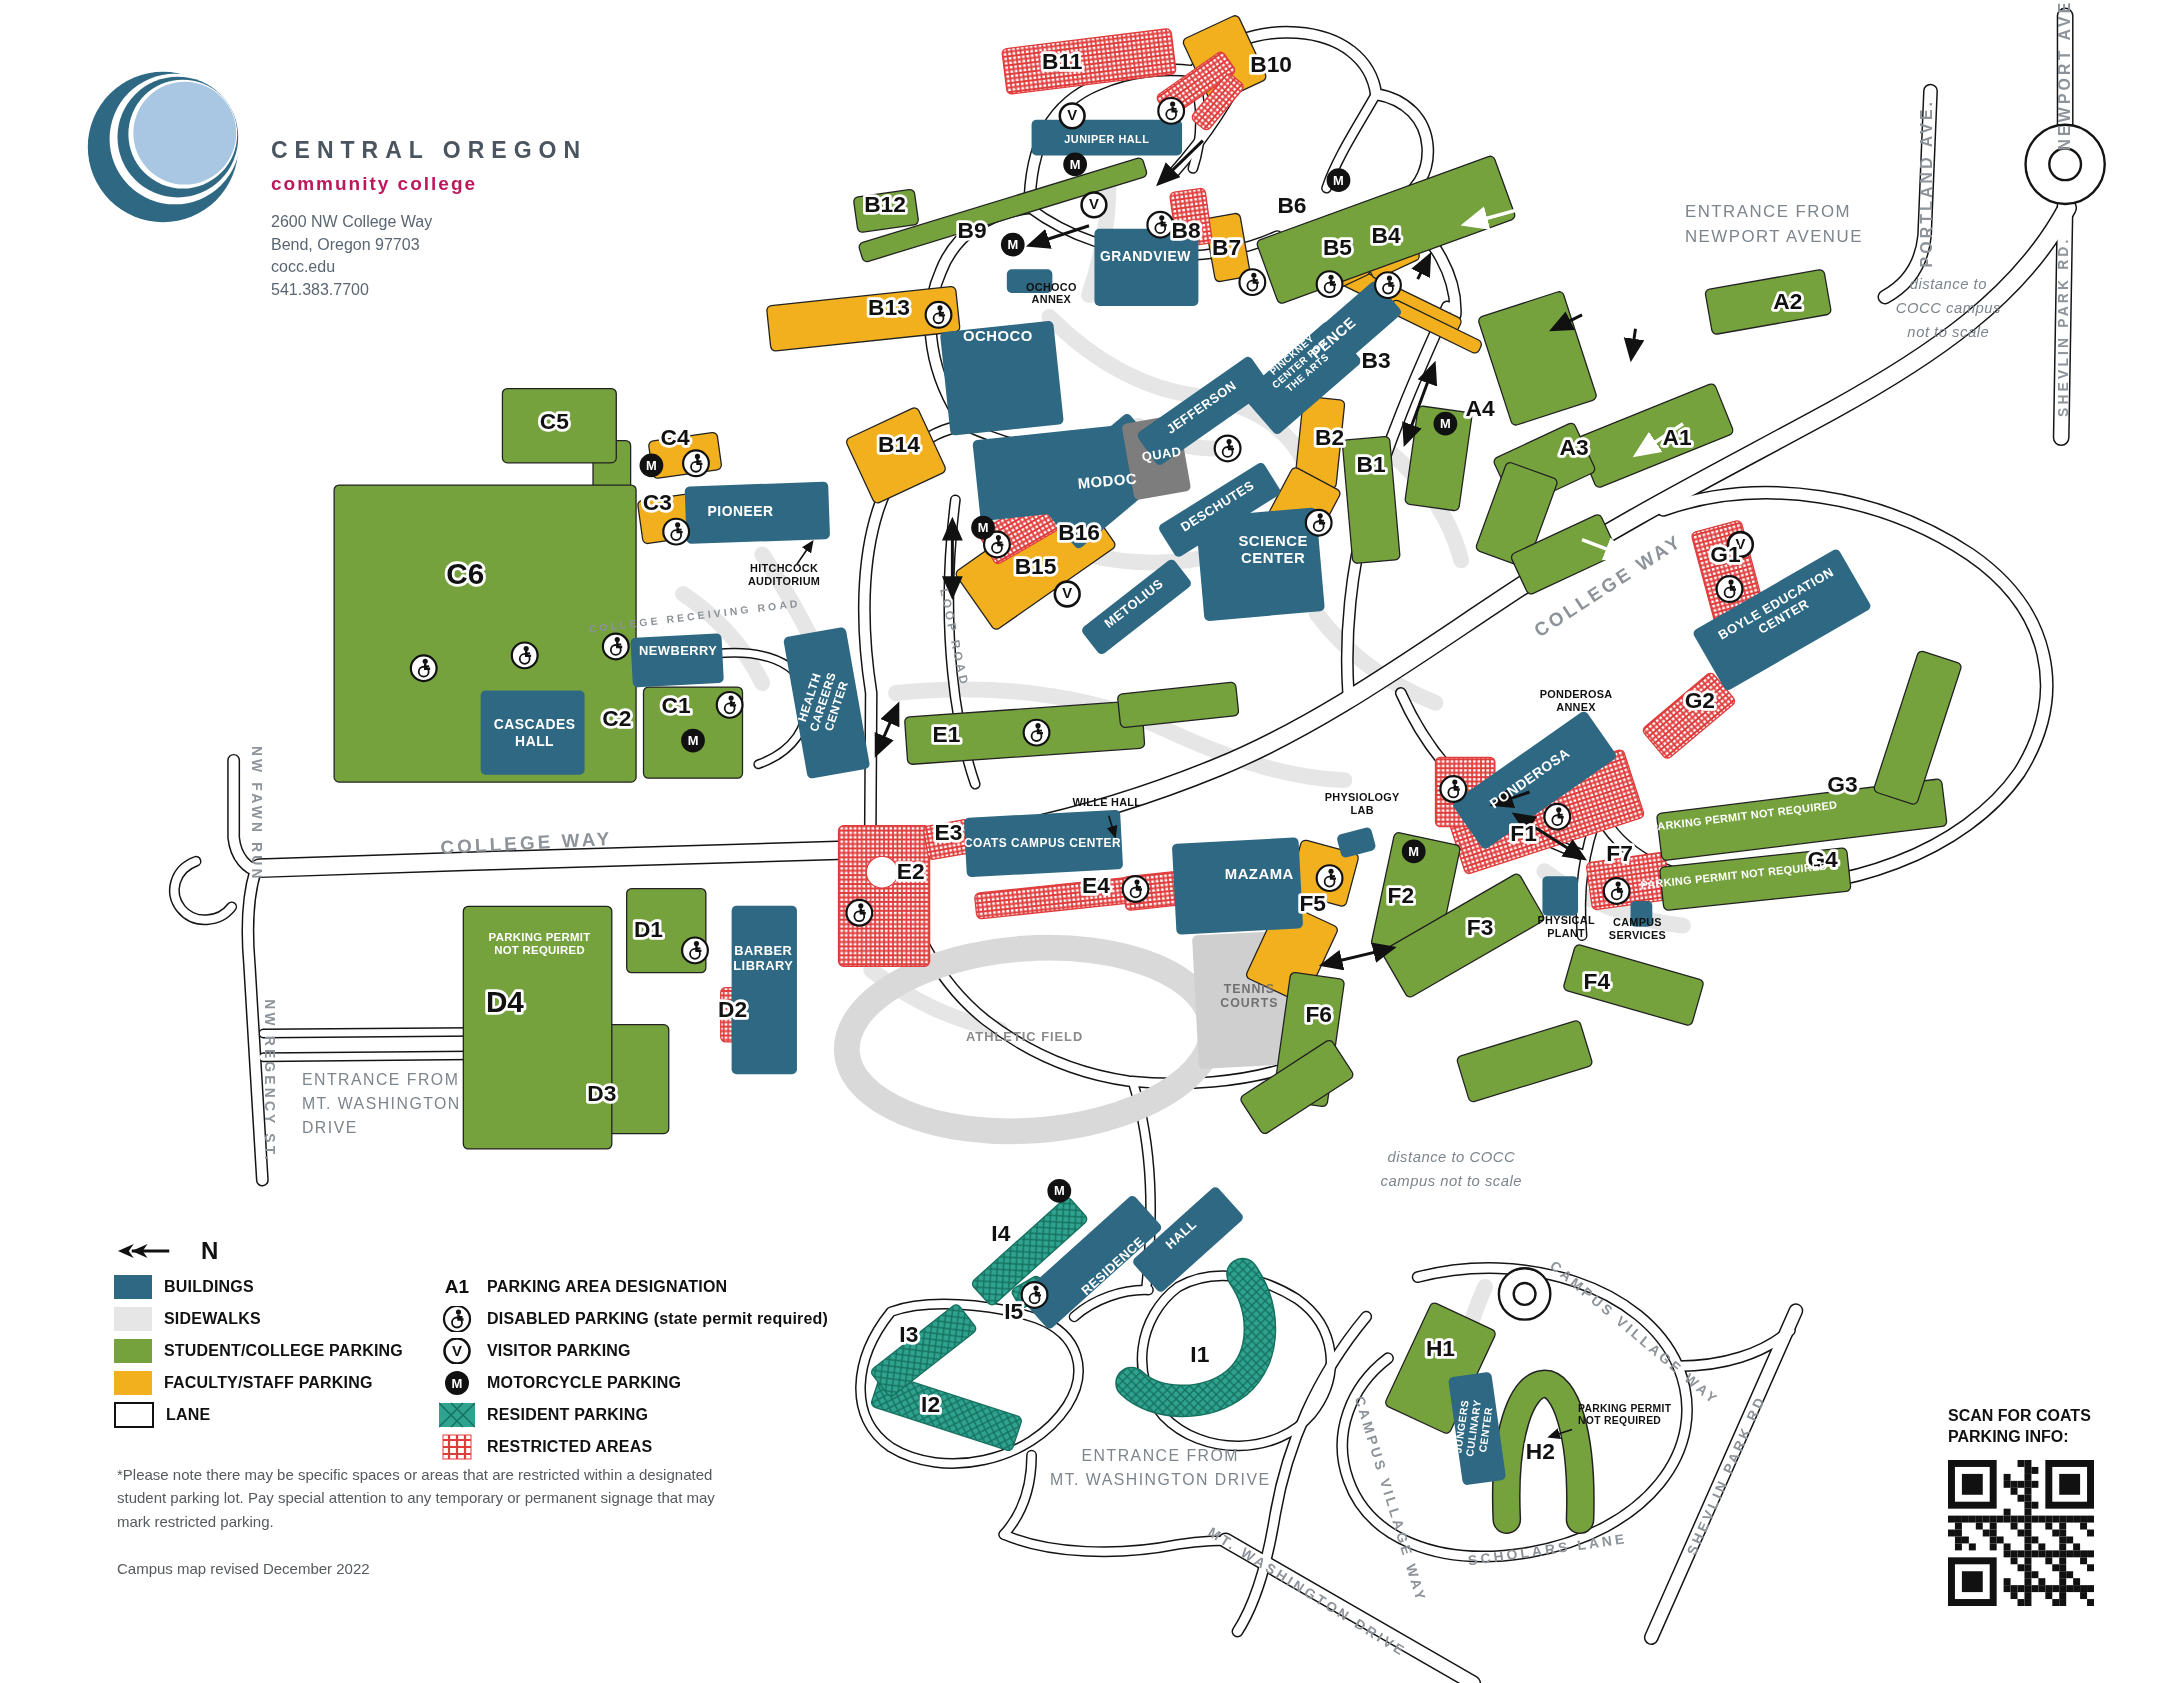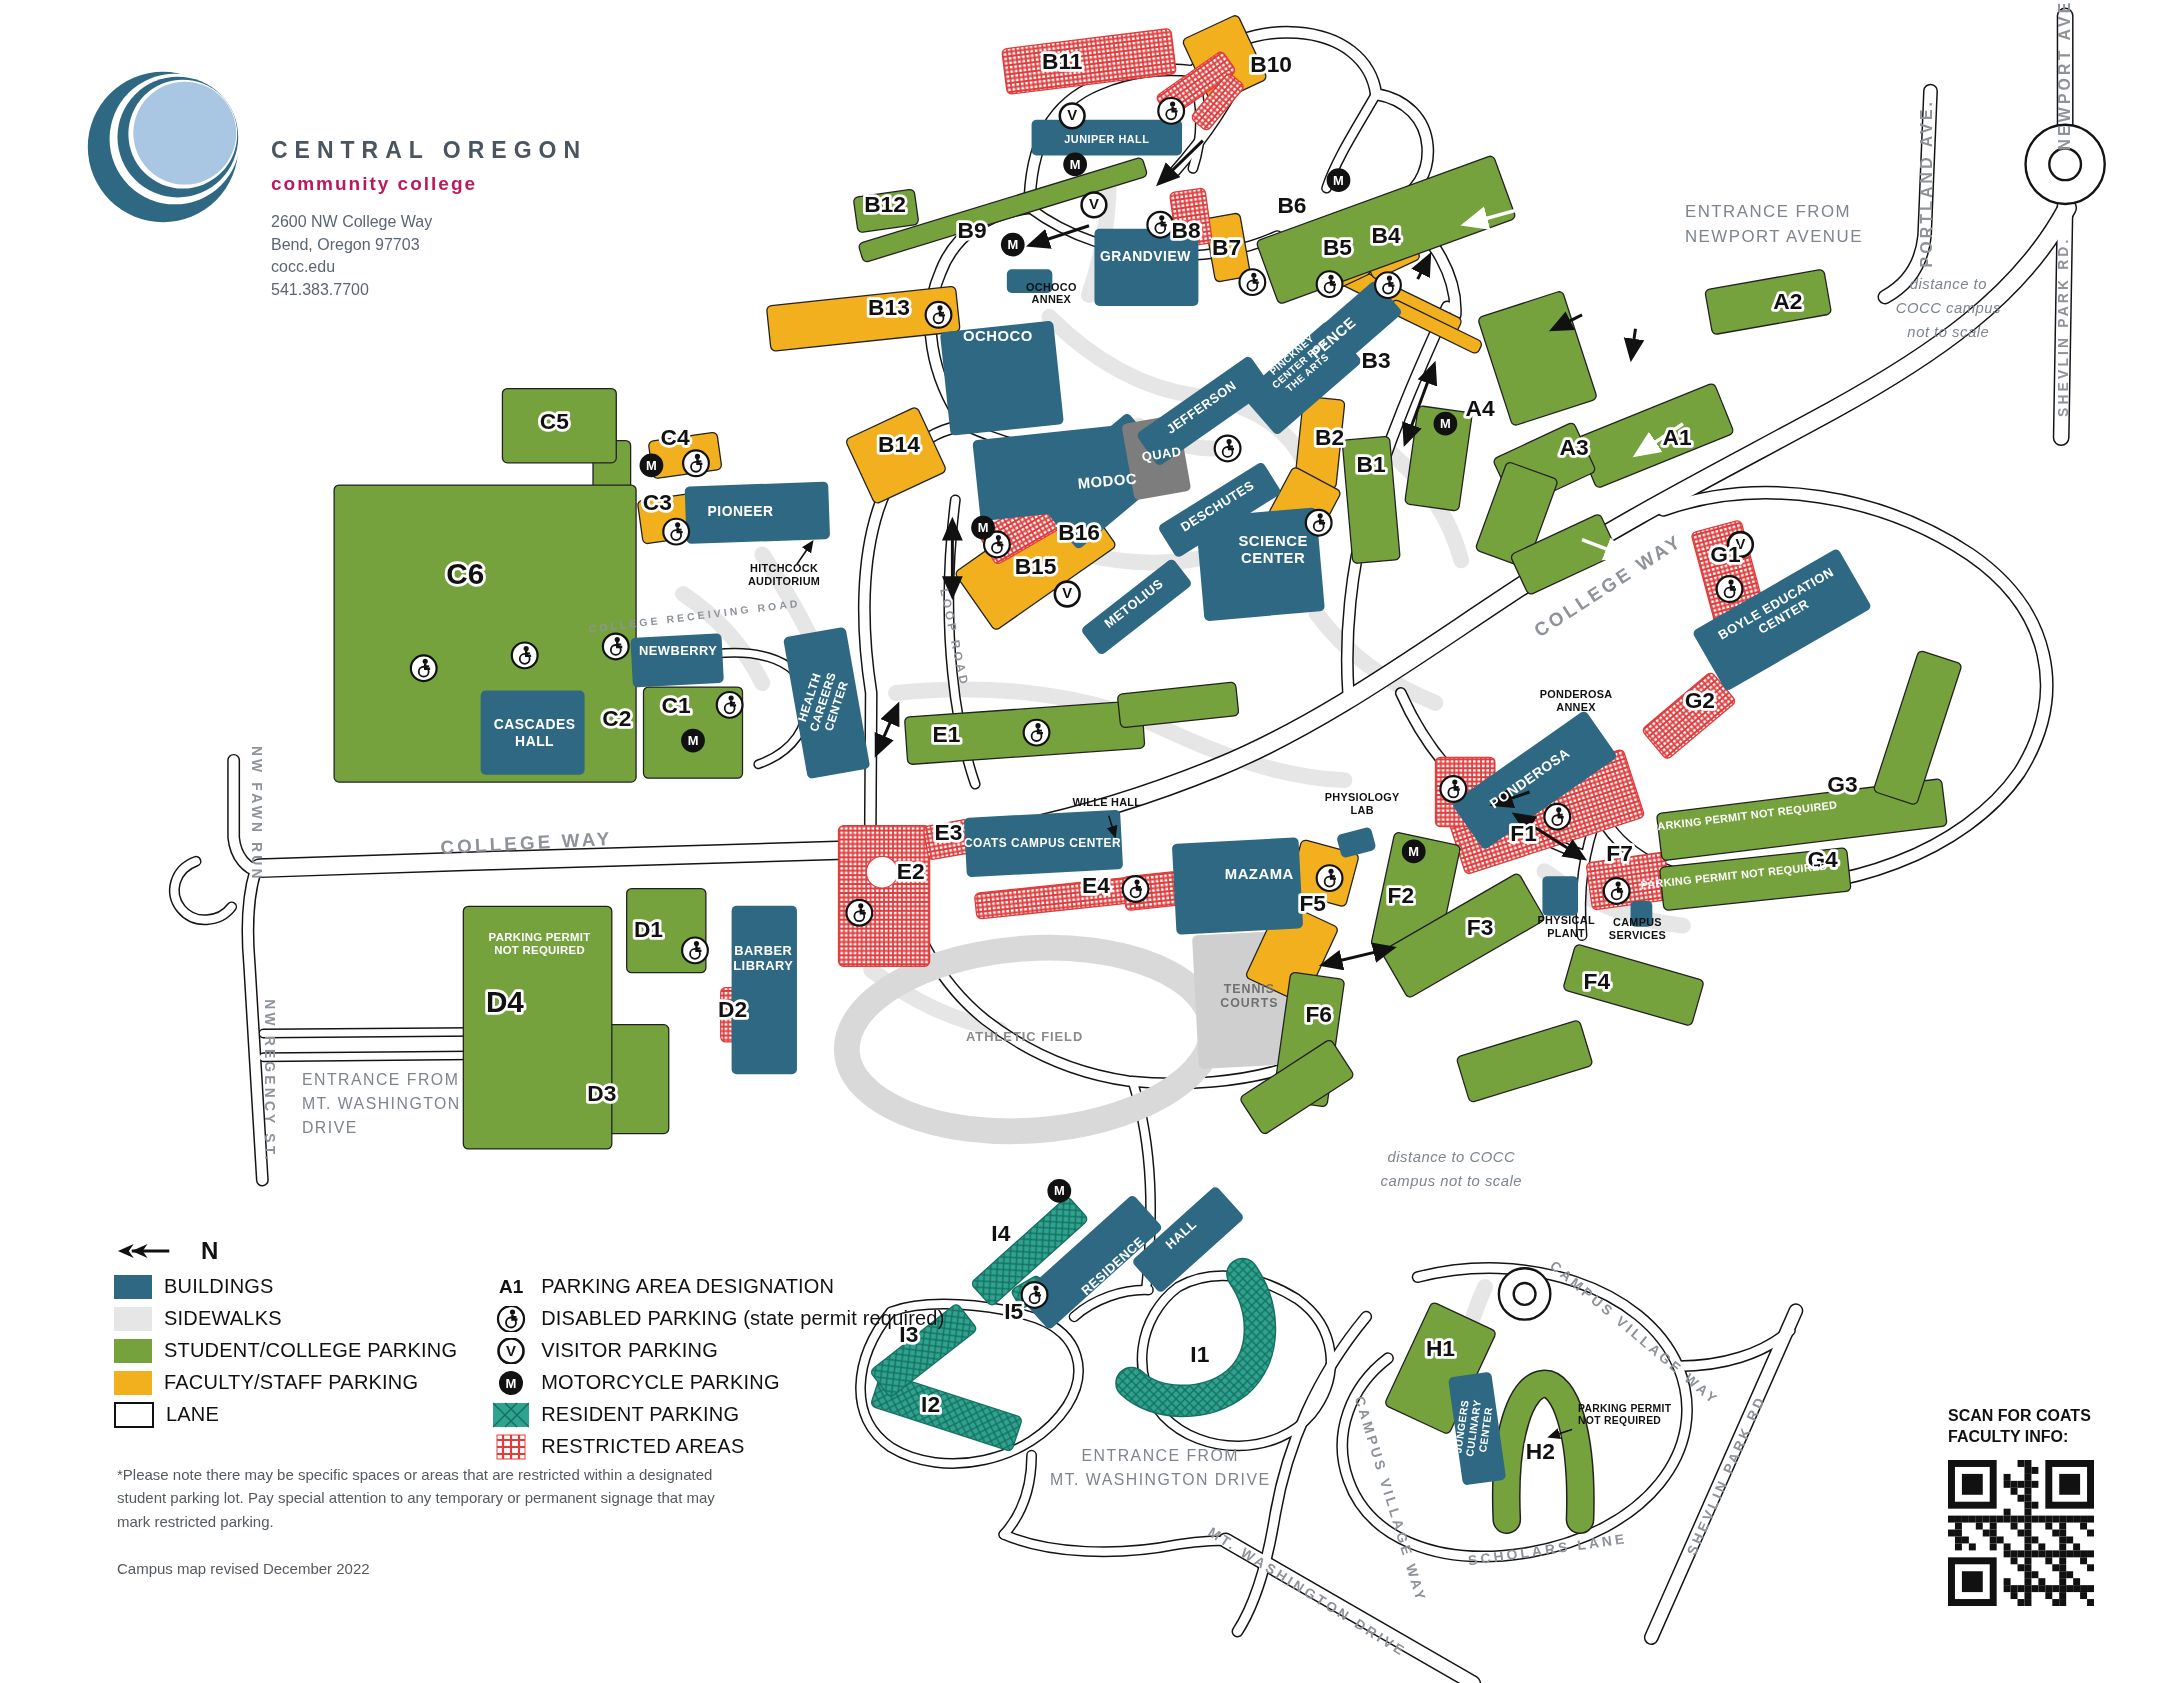--- a/index.html
+++ b/index.html
@@ -9,21 +9,21 @@
   .brand{padding-top:87px;}
   .brand-top{font-size:23px;font-weight:bold;letter-spacing:7px;color:#4a5560;}
   .brand-bottom{font-size:19px;font-weight:bold;letter-spacing:2px;color:#be185d;margin-top:9px;}
   .address{margin-top:16px;font-size:16px;color:#5a6671;line-height:1.42;}
   .legend{position:absolute;left:114px;top:1236px;width:772px;}
   .legend-north{display:flex;align-items:center;gap:10px;height:30px;margin-bottom:8px;}
   .legend-n{font-size:24px;font-weight:bold;color:#111;}
   .legend-cols{display:flex;gap:36px;}
   .lcol{display:flex;flex-direction:column;gap:7px;}
   .lrow{display:flex;align-items:center;gap:12px;height:25px;}
-  .lrow .lab{font-size:20px;font-weight:normal;color:#111;letter-spacing:0.2px;white-space:nowrap;}
+  .lrow .lab{font-size:16px;font-weight:bold;color:#111;letter-spacing:0.2px;white-space:nowrap;}
   .sw{width:36px;height:22px;flex:0 0 36px;border:1px solid transparent;}
   .badgeA1{font-size:19px;font-weight:bold;color:#111;width:36px;text-align:center;}
   .notes{position:absolute;left:117px;top:1463px;width:634px;color:#555a5e;font-size:15px;line-height:1.55;}
   .notes .rev{margin-top:24px;}
   .qrblock{position:absolute;left:1948px;top:1406px;width:188px;}
   .qrtitle{font-size:16px;font-weight:bold;color:#111;line-height:1.3;margin-bottom:12px;}
   svg text{font-family:"Liberation Sans",sans-serif;}
 </style>
 </head>
 <body>
@@ -521,21 +521,21 @@
   </div>
 
   <div class="notes">
     <div>*Please note there may be specific spaces or areas that are restricted within a designated student parking lot. Pay special attention to any temporary or permanent signage that may mark restricted parking.</div>
     <div class="rev">Campus map revised December 2022</div>
   </div>
 
   <div class="qrblock">
     <div class="qrtitle" id="qr-title">
         <div>SCAN FOR COATS</div>
-        <div>FACULTY INFO:</div>
+        <div>PARKING INFO:</div>
       </div>
     <div id="qr-code"><svg width="146" height="146" viewBox="0 0 147 147">
           <rect x="70" y="0" width="7" height="7" fill="#111"></rect>
           <rect x="77" y="0" width="7" height="7" fill="#111"></rect>
           <rect x="77" y="7" width="7" height="7" fill="#111"></rect>
           <rect x="84" y="7" width="7" height="7" fill="#111"></rect>
           <rect x="56" y="14" width="7" height="7" fill="#111"></rect>
           <rect x="77" y="14" width="7" height="7" fill="#111"></rect>
           <rect x="56" y="21" width="7" height="7" fill="#111"></rect>
           <rect x="63" y="21" width="7" height="7" fill="#111"></rect>

